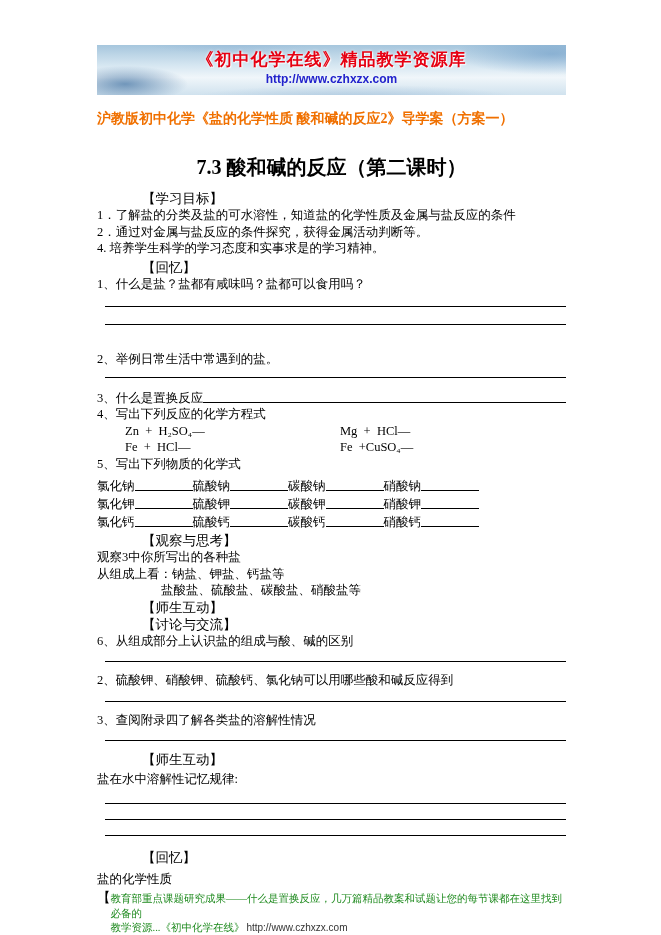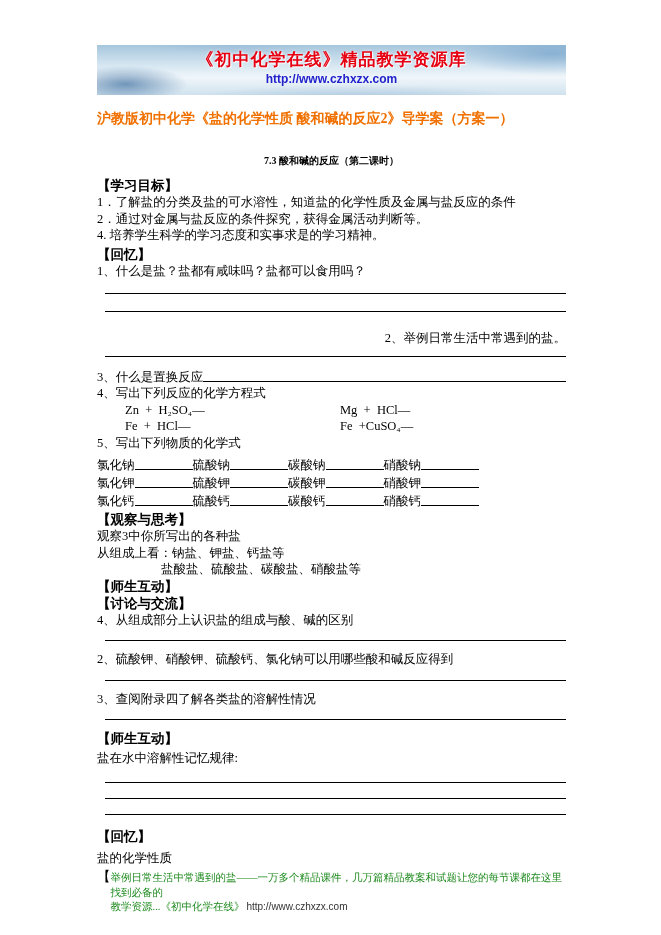--- a/index.html
+++ b/index.html
@@ -24,31 +24,31 @@
   .banner-title {
     font-size:17px; font-weight:bold; color:#e60012; letter-spacing:1px;
     padding-top:3px; text-shadow:0 0 3px #fff, 1px 1px 1px rgba(255,255,255,.9);
   }
   .banner-url {
     display:block; font-size:12px; font-weight:bold; color:#2222cc;
     font-family:"Liberation Sans","DejaVu Sans",sans-serif; text-decoration:none; margin-top:1px;
   }
   
   .doc-title { margin-top:15px; font-size:14px; font-weight:bold; color:#f07000; white-space:nowrap; }
-  .lesson-title { margin-top:26px; text-align:center; font-size:10px; font-weight:bold; }
+  .lesson-title { margin-top:26px; text-align:center; font-size:20px; font-weight:bold; }
   
-  .sec-h { font-size:13.5px; font-weight:bold; line-height:17px; }
+  .sec-h { font-size:13.5px; font-weight:normal; line-height:17px;margin-left:45px; }
   .body-line { font-size:12.5px; line-height:16.5px; }
   .goals-header { margin-top:9px; }
   .recall-header { margin-top:2px; }
   
   .rule { border-bottom:1px solid #000; margin-left:8px; height:0; }
   .rule-a { margin-top:14px; }
   .rule-b { margin-top:17px; }
-  .q2-line { margin-top:18px;text-align:right; }
+  .q2-line { margin-top:26px; }
   .rule-c { margin-top:9px; }
   .q3-row { margin-top:12px; display:flex; font-size:12.5px; line-height:16.5px; }
   .fill-rule { flex:1; border-bottom:1px solid #000; margin-bottom:3px; }
   
   .eq-row { display:flex; padding-left:28px; font-size:12.5px; line-height:16.5px; white-space:pre; }
   .eq-left { width:215px; }
   
   .salt-row { display:flex; height:18px; font-size:12.5px; }
   .salt-row.first { margin-top:6px; }
   .blank { width:58px; height:13px; border-bottom:1px solid #000; }
@@ -143,39 +143,39 @@
   </div>
 
   <div class="sec-h">【观察与思考】</div>
   <div class="body-line">观察3中你所写出的各种盐</div>
   <div class="body-line">从组成上看：钠盐、钾盐、钙盐等</div>
   <div class="body-line obs-indent">盐酸盐、硫酸盐、碳酸盐、硝酸盐等</div>
 
   <div class="sec-h">【师生互动】</div>
   <div class="sec-h">【讨论与交流】</div>
 
-  <div class="body-line">4、从组成部分上认识盐的组成与酸、碱的区别</div>
+  <div class="body-line">6、从组成部分上认识盐的组成与酸、碱的区别</div>
   <div class="d-rule"></div>
   <div class="body-line">2、硫酸钾、硝酸钾、硫酸钙、氯化钠可以用哪些酸和碱反应得到</div>
   <div class="d-rule"></div>
   <div class="body-line">3、查阅附录四了解各类盐的溶解性情况</div>
   <div class="d-rule"></div>
 
   <div class="sec-h int2-header">【师生互动】</div>
   <div class="body-line sol-line">盐在水中溶解性记忆规律:</div>
   <div class="s-rule"></div>
   <div class="s-rule"></div>
   <div class="s-rule"></div>
 
   <div class="sec-h recall2-header">【回忆】</div>
   <div class="body-line chem-line">盐的化学性质</div>
 
   <div class="footer">
     <span class="footer-bracket">【</span>
     <div class="footer-text">
-      <div>举例日常生活中常遇到的盐——一万多个精品课件，几万篇精品教案和试题让您的每节课都在这里找到必备的</div>
+      <div>教育部重点课题研究成果——什么是置换反应，几万篇精品教案和试题让您的每节课都在这里找到必备的</div>
       <div>
         <span>教学资源...《初中化学在线》</span><a class="footer-url" href="#">http://www.czhxzx.com</a>
       </div>
     </div>
   </div>
 
 </div>
 
 </body></html>

